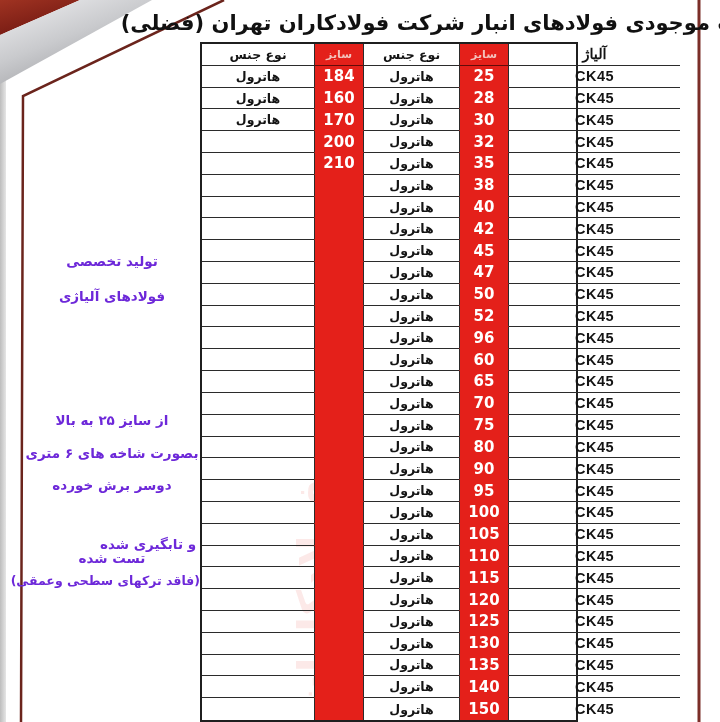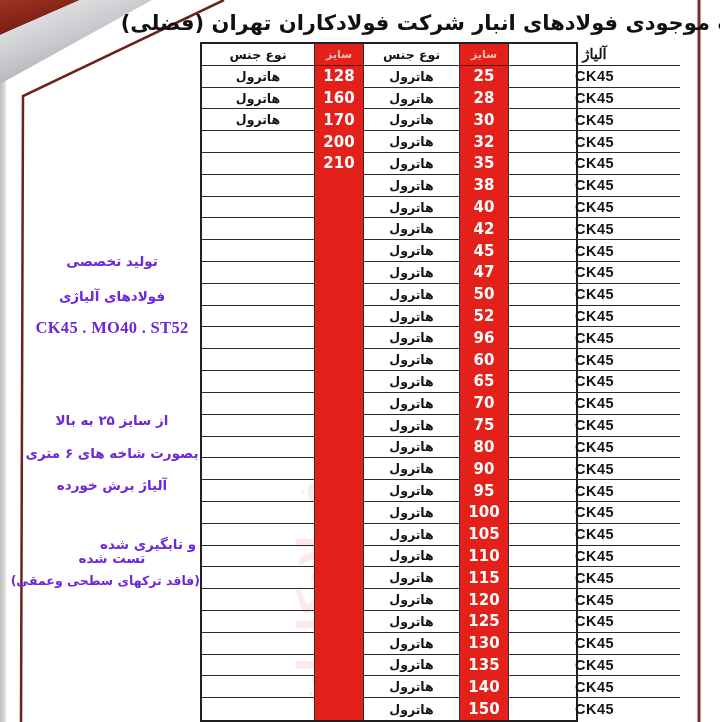--- a/index.html
+++ b/index.html
@@ -89,37 +89,36 @@
   <polygon points="80,0 152,0 0,84 0,35" fill="url(#silver)"></polygon>
   <polyline points="224,0 23,96 21,722" fill="none" stroke="#6b241c" stroke-width="2.5"></polyline>
   <line x1="699" y1="0" x2="699" y2="722" stroke="#7b2e28" stroke-width="3"></line>
 </svg>
 
 <div class="title">لیست موجودی فولادهای انبار شرکت فولادکاران تهران (فضلی)</div>
 
 <div class="info-panel">
     <div class="info-line" style="top: 253px;">تولید تخصصی</div>
     <div class="info-line" style="top: 288px;">فولادهای آلیاژی</div>
-    <div class="info-line latin" style="top: 318px;">CK45 . MO40 . ST52</div>
     <div class="info-line" style="top: 412px;">از سایز ۲۵ به بالا</div>
     <div class="info-line" style="top: 445px;">بصورت شاخه های ۶ متری</div>
-    <div class="info-line" style="top: 477px;">آلیاژ برش خورده</div>
+    <div class="info-line" style="top: 477px;">دوسر برش خورده</div>
     <div class="info-line" style="top: 536px; padding-left: 36px;">و تابگیری شده</div>
     <div class="info-line" style="top: 550px;">تست شده</div>
     <div class="info-line small" style="top: 573px;">(فاقد ترکهای سطحی وعمقی)</div>
   </div>
 
 <div class="tbl" id="tbl">
     <div class="cell mat hdr">نوع جنس</div>
     <div class="cell red hdr">سایز</div>
     <div class="cell mat hdr">نوع جنس</div>
     <div class="cell red hdr">سایز</div>
     <div class="cell alloy hdr">آلیاژ</div>
     <div class="cell mat">هاترول</div>
-    <div class="cell red">128</div>
+    <div class="cell red">184</div>
     <div class="cell mat">هاترول</div>
     <div class="cell red">25</div>
     <div class="cell alloy">CK45</div>
     <div class="cell mat">هاترول</div>
     <div class="cell red">160</div>
     <div class="cell mat">هاترول</div>
     <div class="cell red">28</div>
     <div class="cell alloy">CK45</div>
     <div class="cell mat">هاترول</div>
     <div class="cell red">170</div>

